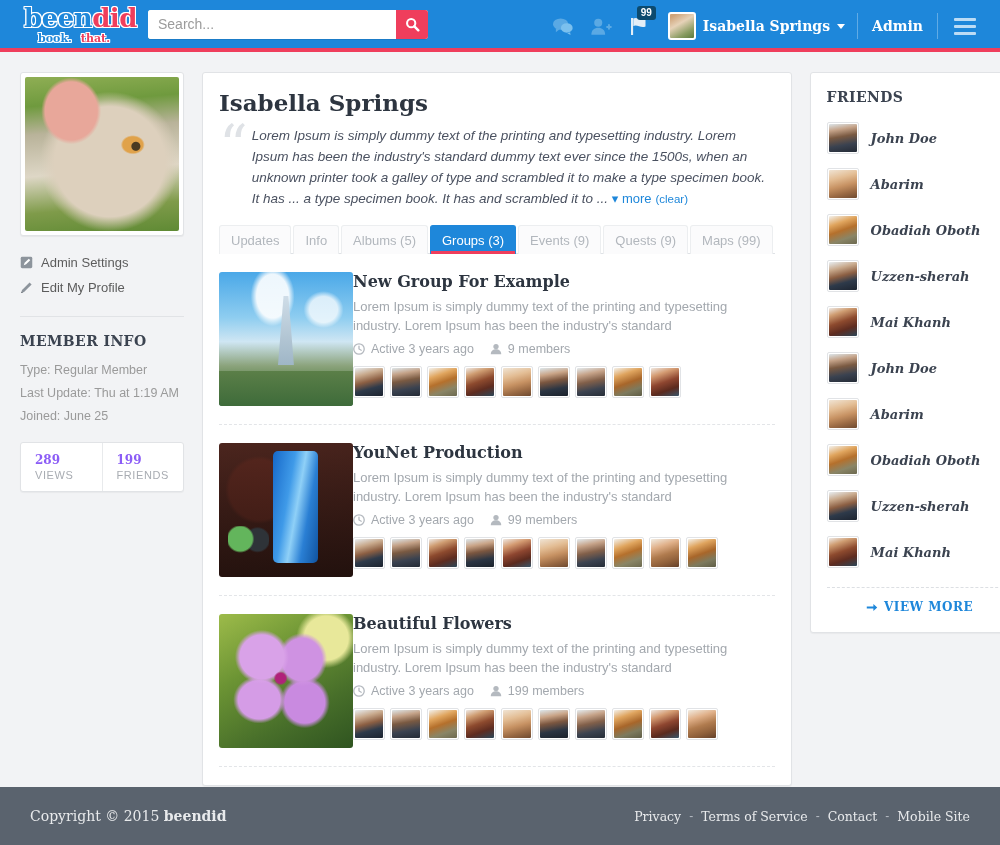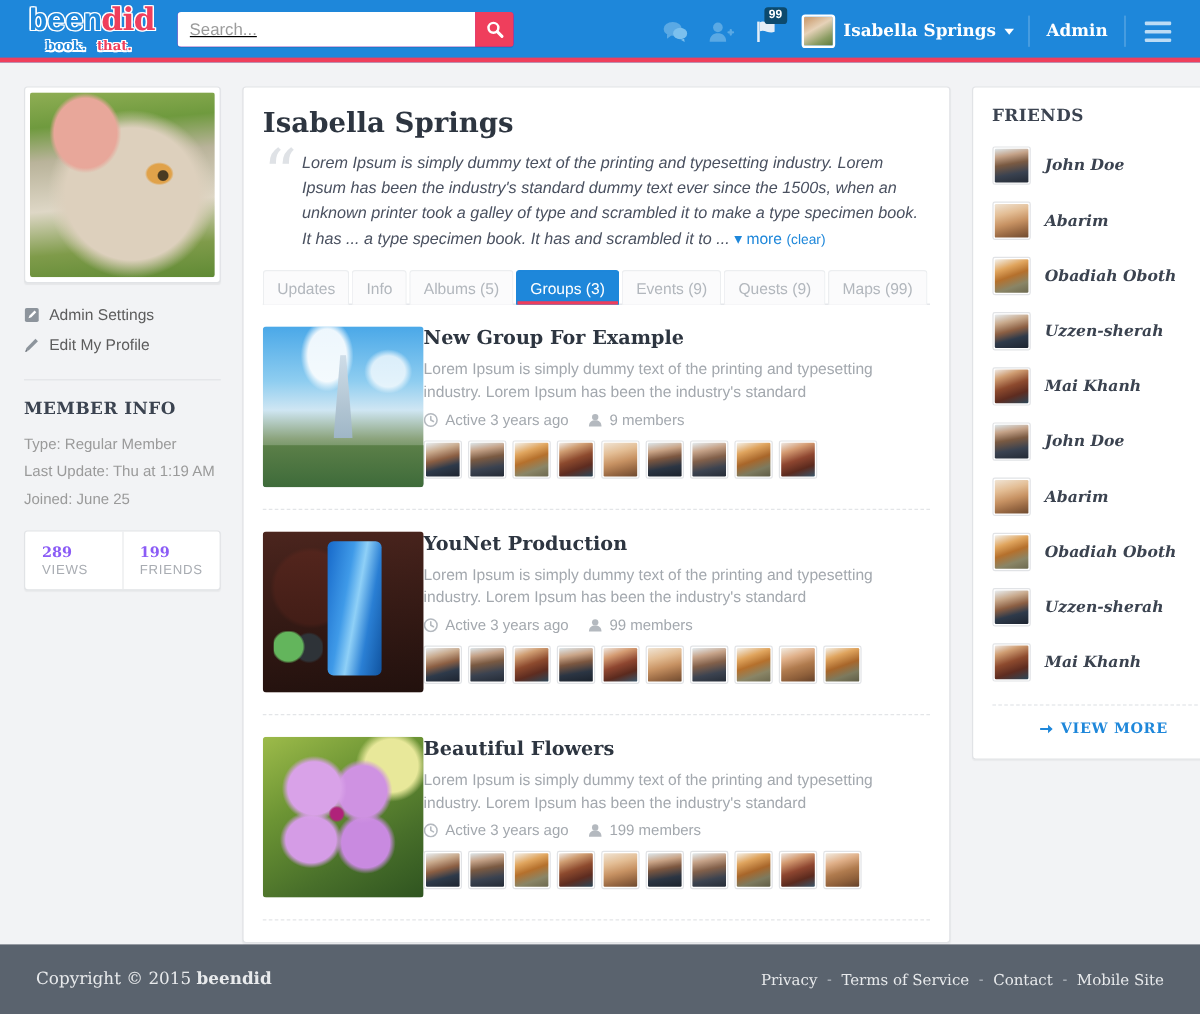--- a/index.html
+++ b/index.html
@@ -17,37 +17,36 @@
     display: flex; align-items: center;
     position: relative;
   }
   .logo { margin-left: 24px; width: 100px; text-align: center; line-height: 1; user-select: none; }
   .logo-main {
     font-family: "DejaVu Serif", serif; font-weight: bold; font-size: 26px;
     letter-spacing: -0.5px;
     text-shadow: -1px -1px 0 #fff, 1px -1px 0 #fff, -1px 1px 0 #fff, 1px 1px 0 #fff,
                   0 -1px 0 #fff, 0 1px 0 #fff, -1px 0 0 #fff, 1px 0 0 #fff;
   }
-  .logo-been { color: #1e87da; font-family: Liberation Mono, monospace; }
+  .logo-been { color: #1e87da; }
   .logo-did { color: #ef3e5c; }
   .logo-sub { margin-top: 2px; display: flex; justify-content: center; gap: 9px; }
   .logo-sub span {
     font-family: "DejaVu Serif", serif; font-weight: bold; font-size: 11px;
     text-shadow: -1px -1px 0 #fff, 1px -1px 0 #fff, -1px 1px 0 #fff, 1px 1px 0 #fff,
                   0 -1px 0 #fff, 0 1px 0 #fff, -1px 0 0 #fff, 1px 0 0 #fff;
   }
   .logo-there { color: #1e87da; }
   .logo-that { color: #ef3e5c; }
 
   .search-wrap {
     margin-left: 24px; width: 280px; height: 29px;
-    background: #a21caf; border-radius: 3px;
+    background: #fef9c3; border-radius: 3px;
     display: flex; align-items: stretch; overflow: hidden;
     box-shadow: 0 1px 0 rgba(0,0,0,.08);
-    text-decoration: underline;
   }
   .search-input {
     flex: 1; border: 0; outline: none; padding: 0 10px;
     font-size: 14px; color: #555;
     font-family: "Liberation Sans", sans-serif;
   }
   .search-input::placeholder { color: #9b9b9b; }
   .search-btn {
     width: 32px; background: #ef3e5c; border: 0; cursor: pointer;
     display: flex; align-items: center; justify-content: center;

